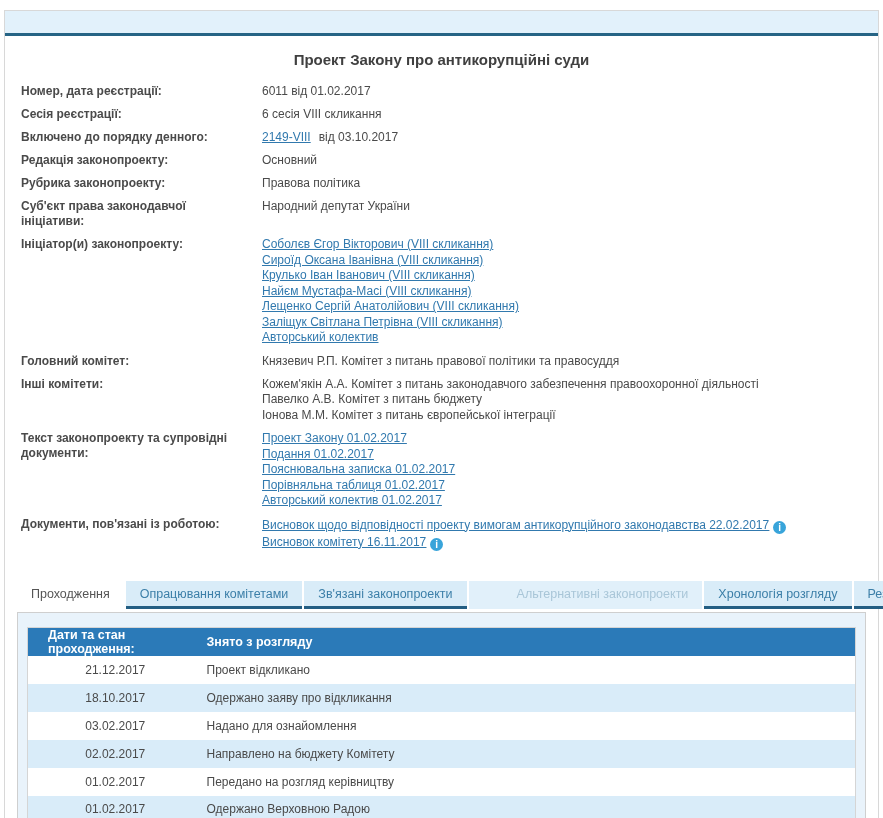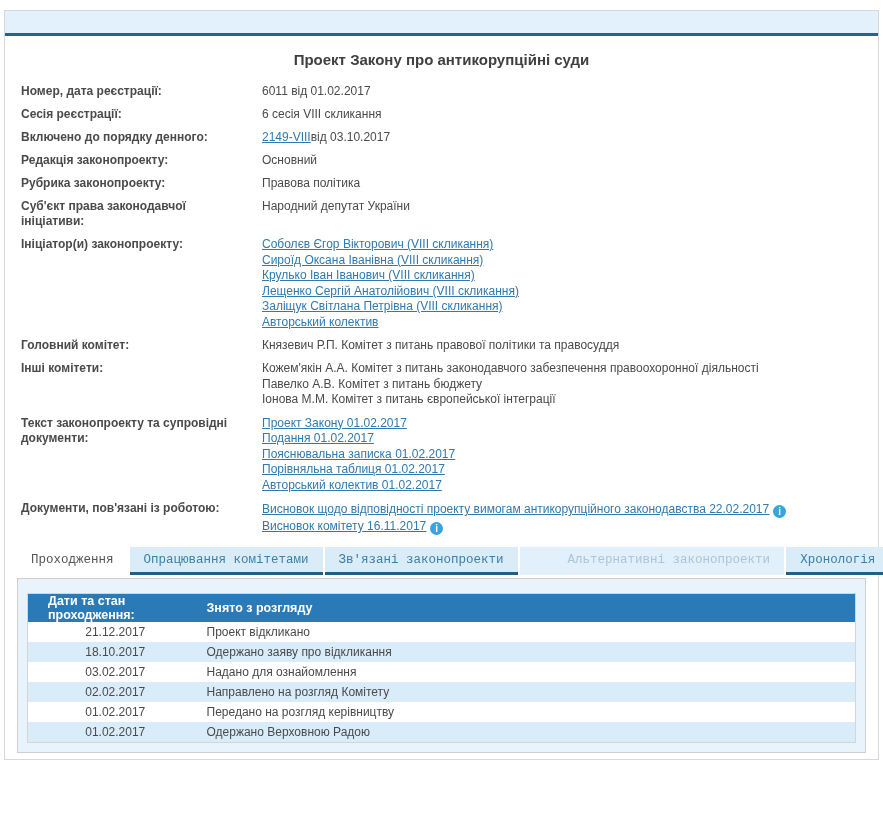--- a/index.html
+++ b/index.html
@@ -30,42 +30,41 @@
     margin: 15px 0 12px 0;
   }
   .info { padding: 0 16px; }
   .info-row { display: flex; padding: 4px 0; line-height: 15px; }
   .info-label { width: 241px; flex-shrink: 0; font-weight: bold; padding-right: 10px; }
   .info-value { line-height: 15px; }
   a.lnk { color: #3179ae; text-decoration: underline; cursor: pointer; }
   .link-list a.lnk { display: block; line-height: 15.5px; }
   .line-list div { line-height: 15.5px; }
   .collective-gap { margin-top: 0; display: inline-block; }
-  .agenda-suffix { margin-left: 0; }
+  .agenda-suffix { margin-left: 8px; }
   .doc-line { line-height: 17px; white-space: nowrap; text-decoration: underline; }
   .info-icon {
     display: inline-block;
     width: 13px; height: 13px;
     margin-left: 4px;
     border-radius: 50%;
     background: #38a4da;
     color: #fff;
     font-size: 10px;
     font-weight: bold;
     font-style: normal;
     text-align: center;
     line-height: 13px;
     vertical-align: -2px;
     cursor: pointer;
   }
   .tabs {
     display: flex;
     gap: 2px;
-    margin: 8px 12px 0 12px;
-    font-family: Liberation Mono, monospace;
+    margin: 26px 12px 0 12px;
   }
   .tab {
     background: #d9ecf8;
     color: #3c7fa8;
     font-size: 12.5px;
     padding: 6px 14px 5px 14px;
     border-bottom: 3px solid #235e83;
     cursor: pointer;
     white-space: nowrap;
   }
@@ -99,21 +98,21 @@
     color: #fff;
     font-weight: bold;
     font-size: 12.5px;
     text-align: left;
     height: 27px;
     padding: 0;
   }
   table.passage thead th.col-date { width: 175px; padding-left: 20px; }
   table.passage thead th.col-state { padding-left: 4px; }
   table.passage tbody td {
-    height: 20px;
+    height: 28px;
     padding: 2px 4px;
     font-size: 12px;
     color: #4a4a4a;
   }
   table.passage tbody td.cell-date { text-align: center; }
   table.passage tbody tr:nth-child(even) { background: #d9ecf9; }
 </style>
 </head>
 <body>
 
@@ -155,20 +154,21 @@
       <div class="info-label">Суб'єкт права законодавчої ініціативи:</div>
       <div class="info-value">Народний депутат України</div>
     </div>
 
     <div class="info-row">
       <div class="info-label">Ініціатор(и) законопроекту:</div>
       <div class="info-value link-list">
         <a class="lnk">Соболєв Єгор Вікторович (VIII скликання)</a>
         <a class="lnk">Сироїд Оксана Іванівна (VIII скликання)</a>
         <a class="lnk">Крулько Іван Іванович (VIII скликання)</a>
+        <a class="lnk">Найєм Мустафа-Масі (VIII скликання)</a>
         <a class="lnk">Лещенко Сергій Анатолійович (VIII скликання)</a>
         <a class="lnk">Заліщук Світлана Петрівна (VIII скликання)</a>
         <a class="lnk collective-gap">Авторський колектив</a>
       </div>
     </div>
 
     <div class="info-row">
       <div class="info-label">Головний комітет:</div>
       <div class="info-value">Князевич Р.П. Комітет з питань правової політики та правосуддя</div>
     </div>
@@ -232,21 +232,21 @@
         <tr>
           <td class="cell-date">18.10.2017</td>
           <td>Одержано заяву про відкликання</td>
         </tr>
         <tr>
           <td class="cell-date">03.02.2017</td>
           <td>Надано для ознайомлення</td>
         </tr>
         <tr>
           <td class="cell-date">02.02.2017</td>
-          <td>Направлено на розгляд Комітету</td>
+          <td>Направлено на бюджету Комітету</td>
         </tr>
         <tr>
           <td class="cell-date">01.02.2017</td>
           <td>Передано на розгляд керівництву</td>
         </tr>
         <tr>
           <td class="cell-date">01.02.2017</td>
           <td>Одержано Верховною Радою</td>
         </tr>
       </tbody>

